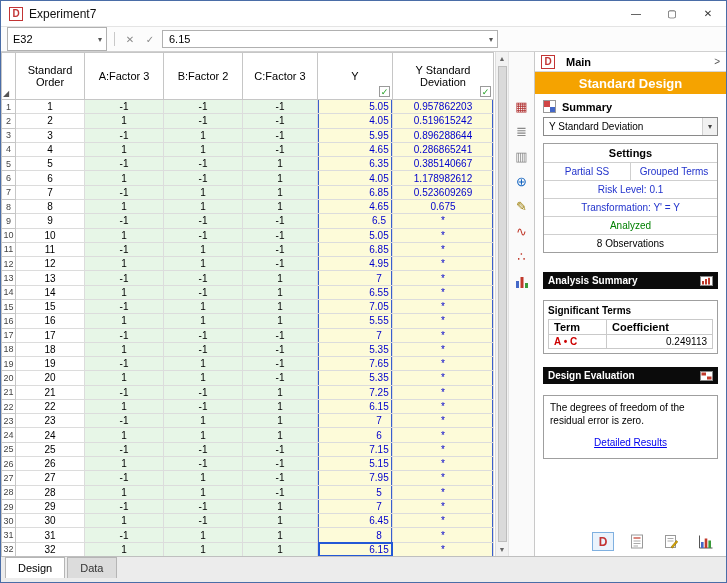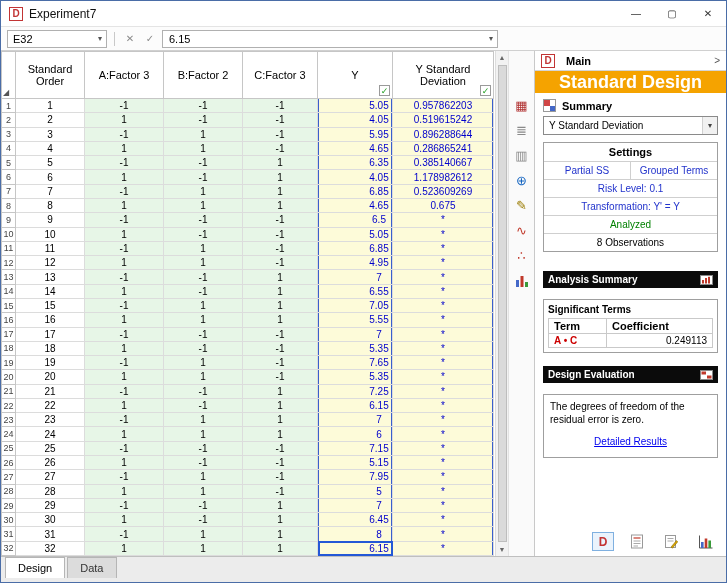--- a/index.html
+++ b/index.html
@@ -8,21 +8,21 @@
 
   
   .titlebar { flex:0 0 26px; display:flex; align-items:center; padding-left:8px; border-bottom:1px solid #e4e4e4; background:#fff; }
   .app-icon { width:14px; height:14px; border:1px solid #c23434; color:#c23434; font-size:10px; font-weight:bold; display:flex; align-items:center; justify-content:center; margin-right:6px; }
   .title { font-size:12px; color:#111; }
   .winbtns { margin-left:auto; display:flex; height:100%; }
   .winbtn { width:36px; height:100%; display:flex; align-items:center; justify-content:center; font-size:10px; color:#333; cursor:default; }
 
   
   .formulabar { flex:0 0 24px; display:flex; align-items:center; gap:4px; padding:0 6px; border-bottom:1px solid #d0d0d0; background:#fcfcfc; }
-  .cellref { width:100px; height:18px; border:1px solid #b0b0b0; display:flex; align-items:center; padding-left:5px; font-size:11px; background:#fff; }
+  .cellref { width:100px; height:24px; border:1px solid #b0b0b0; display:flex; align-items:center; padding-left:5px; font-size:11px; background:#fff; }
   .dd { margin-left:auto; font-size:8px; color:#555; padding:0 4px; }
   .sep { width:1px; height:14px; background:#c9c9c9; margin:0 3px; }
   .fbtn { width:16px; text-align:center; font-size:10px; color:#8a8a8a; }
   .valuebox { width:336px; height:18px; border:1px solid #b0b0b0; display:flex; align-items:center; padding-left:6px; font-size:11px; background:#fff; }
 
   
   .main { flex:1 1 auto; display:flex; overflow:hidden; }
   .grid-wrap { flex:0 0 494px; overflow:hidden; }
   table.grid { border-collapse:collapse; table-layout:fixed; width:492px; height:505px; }
   thead tr { height:47px; }
@@ -44,21 +44,21 @@
 
   
   .iconstrip { flex:0 0 26px; background:#fafafa; border-left:1px solid #e2e2e2; display:flex; flex-direction:column; align-items:center; padding-top:46px; gap:9px; }
   .sicon { width:18px; height:16px; display:flex; align-items:center; justify-content:center; font-size:13px; cursor:default; }
 
   
   .panel { flex:1 1 auto; display:flex; flex-direction:column; background:#fff; border-left:1px solid #c9c9c9; position:relative; overflow:hidden; }
   .panel-header { flex:0 0 20px; display:flex; align-items:center; gap:5px; padding:0 6px; border-bottom:1px solid #d5d5d5; }
   .panel-title { font-size:11px; font-weight:bold; }
   .chev { margin-left:auto; font-size:10px; color:#555; }
-  .banner { flex:0 0 22px; background:var(--accent_orange); color:#fff; font-weight:bold; font-size:18px; display:flex; align-items:center; justify-content:center; }
+  .banner { flex:0 0 22px; background:var(--accent_orange); color:#fff; font-weight:bold; font-size:13px; display:flex; align-items:center; justify-content:center; }
   .response-row { display:flex; align-items:center; gap:6px; padding:6px 8px 3px; }
   .response-label { font-size:11px; font-weight:bold; }
   .resp-icon { width:13px; height:13px; border:1px solid #999; display:grid; grid-template-columns:1fr 1fr; grid-template-rows:1fr 1fr; }
   .resp-icon span:nth-child(1){ background:#d04545; } .resp-icon span:nth-child(2){ background:#fff; }
   .resp-icon span:nth-child(3){ background:#fff; } .resp-icon span:nth-child(4){ background:#4468c8; }
   .combo { margin:1px 8px 7px; border:1px solid #8a8a8a; height:19px; display:flex; align-items:center; font-size:10px; background:#fff; }
   .combo-text { padding-left:5px; }
   .combo-dd { margin-left:auto; width:15px; align-self:stretch; display:flex; align-items:center; justify-content:center; font-size:8px; color:#444; border-left:1px solid #d0d0d0; background:#f1f1f1; }
 
   .settings { margin:0 8px 8px; border:1px solid #9f9f9f; font-size:10px; }

